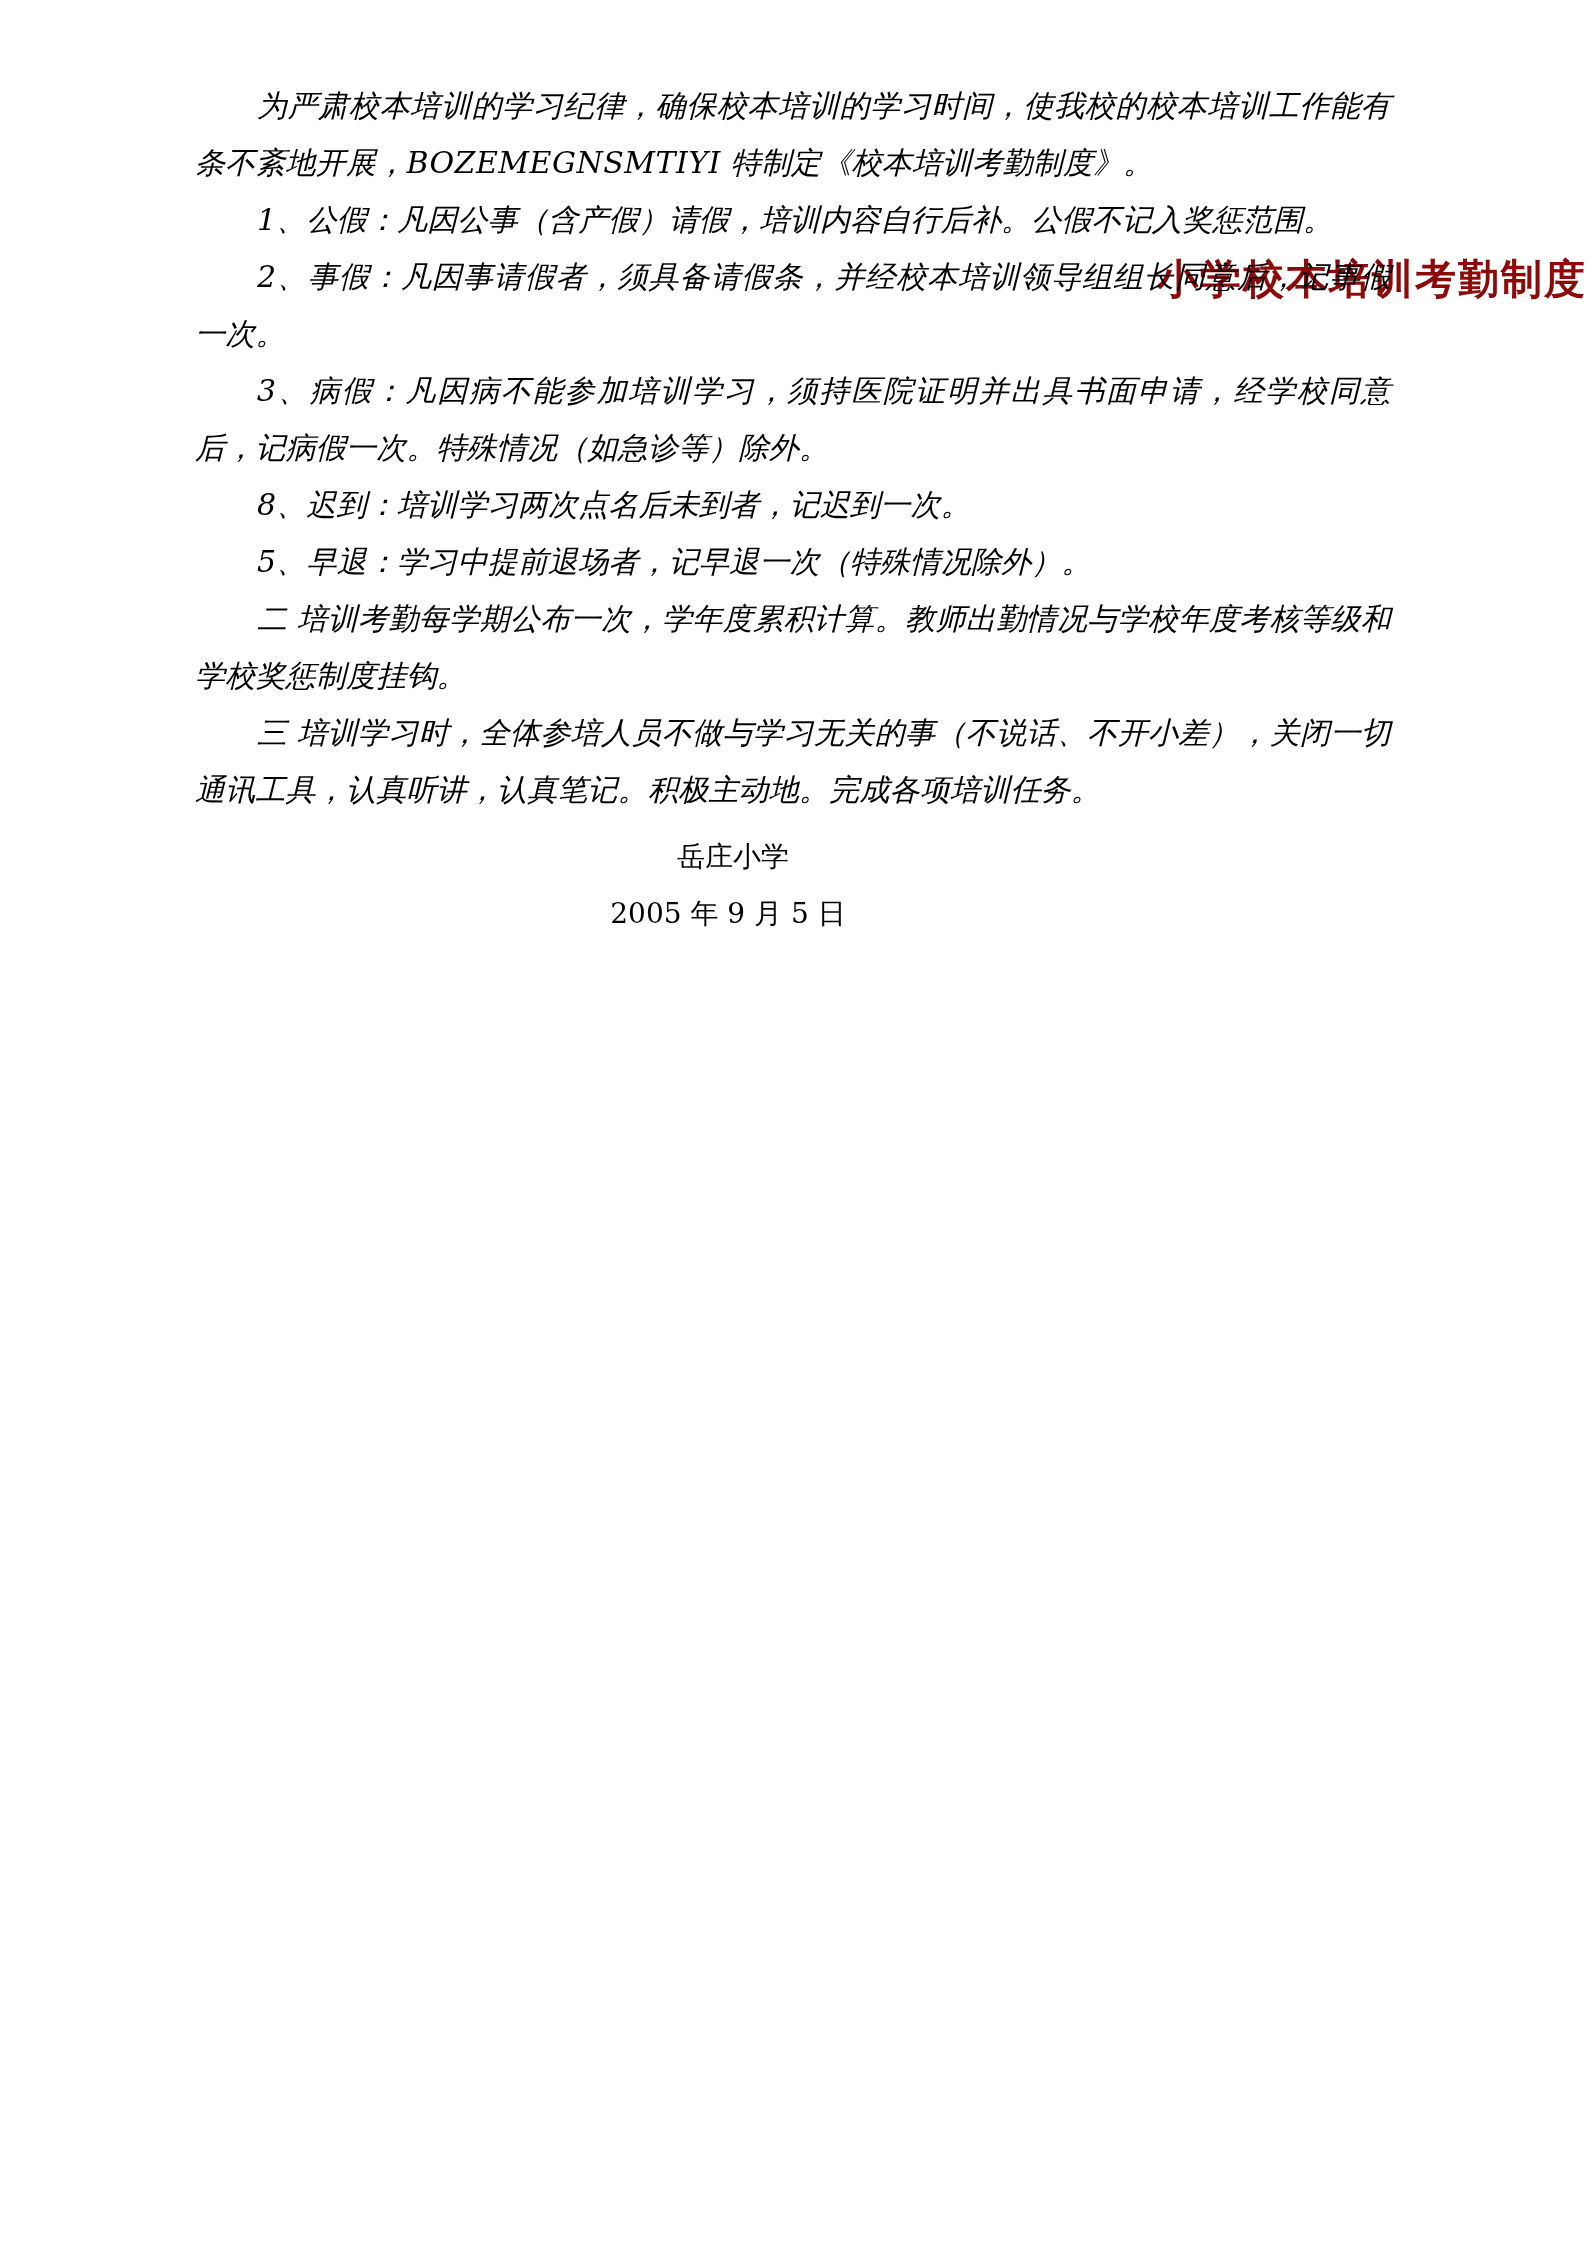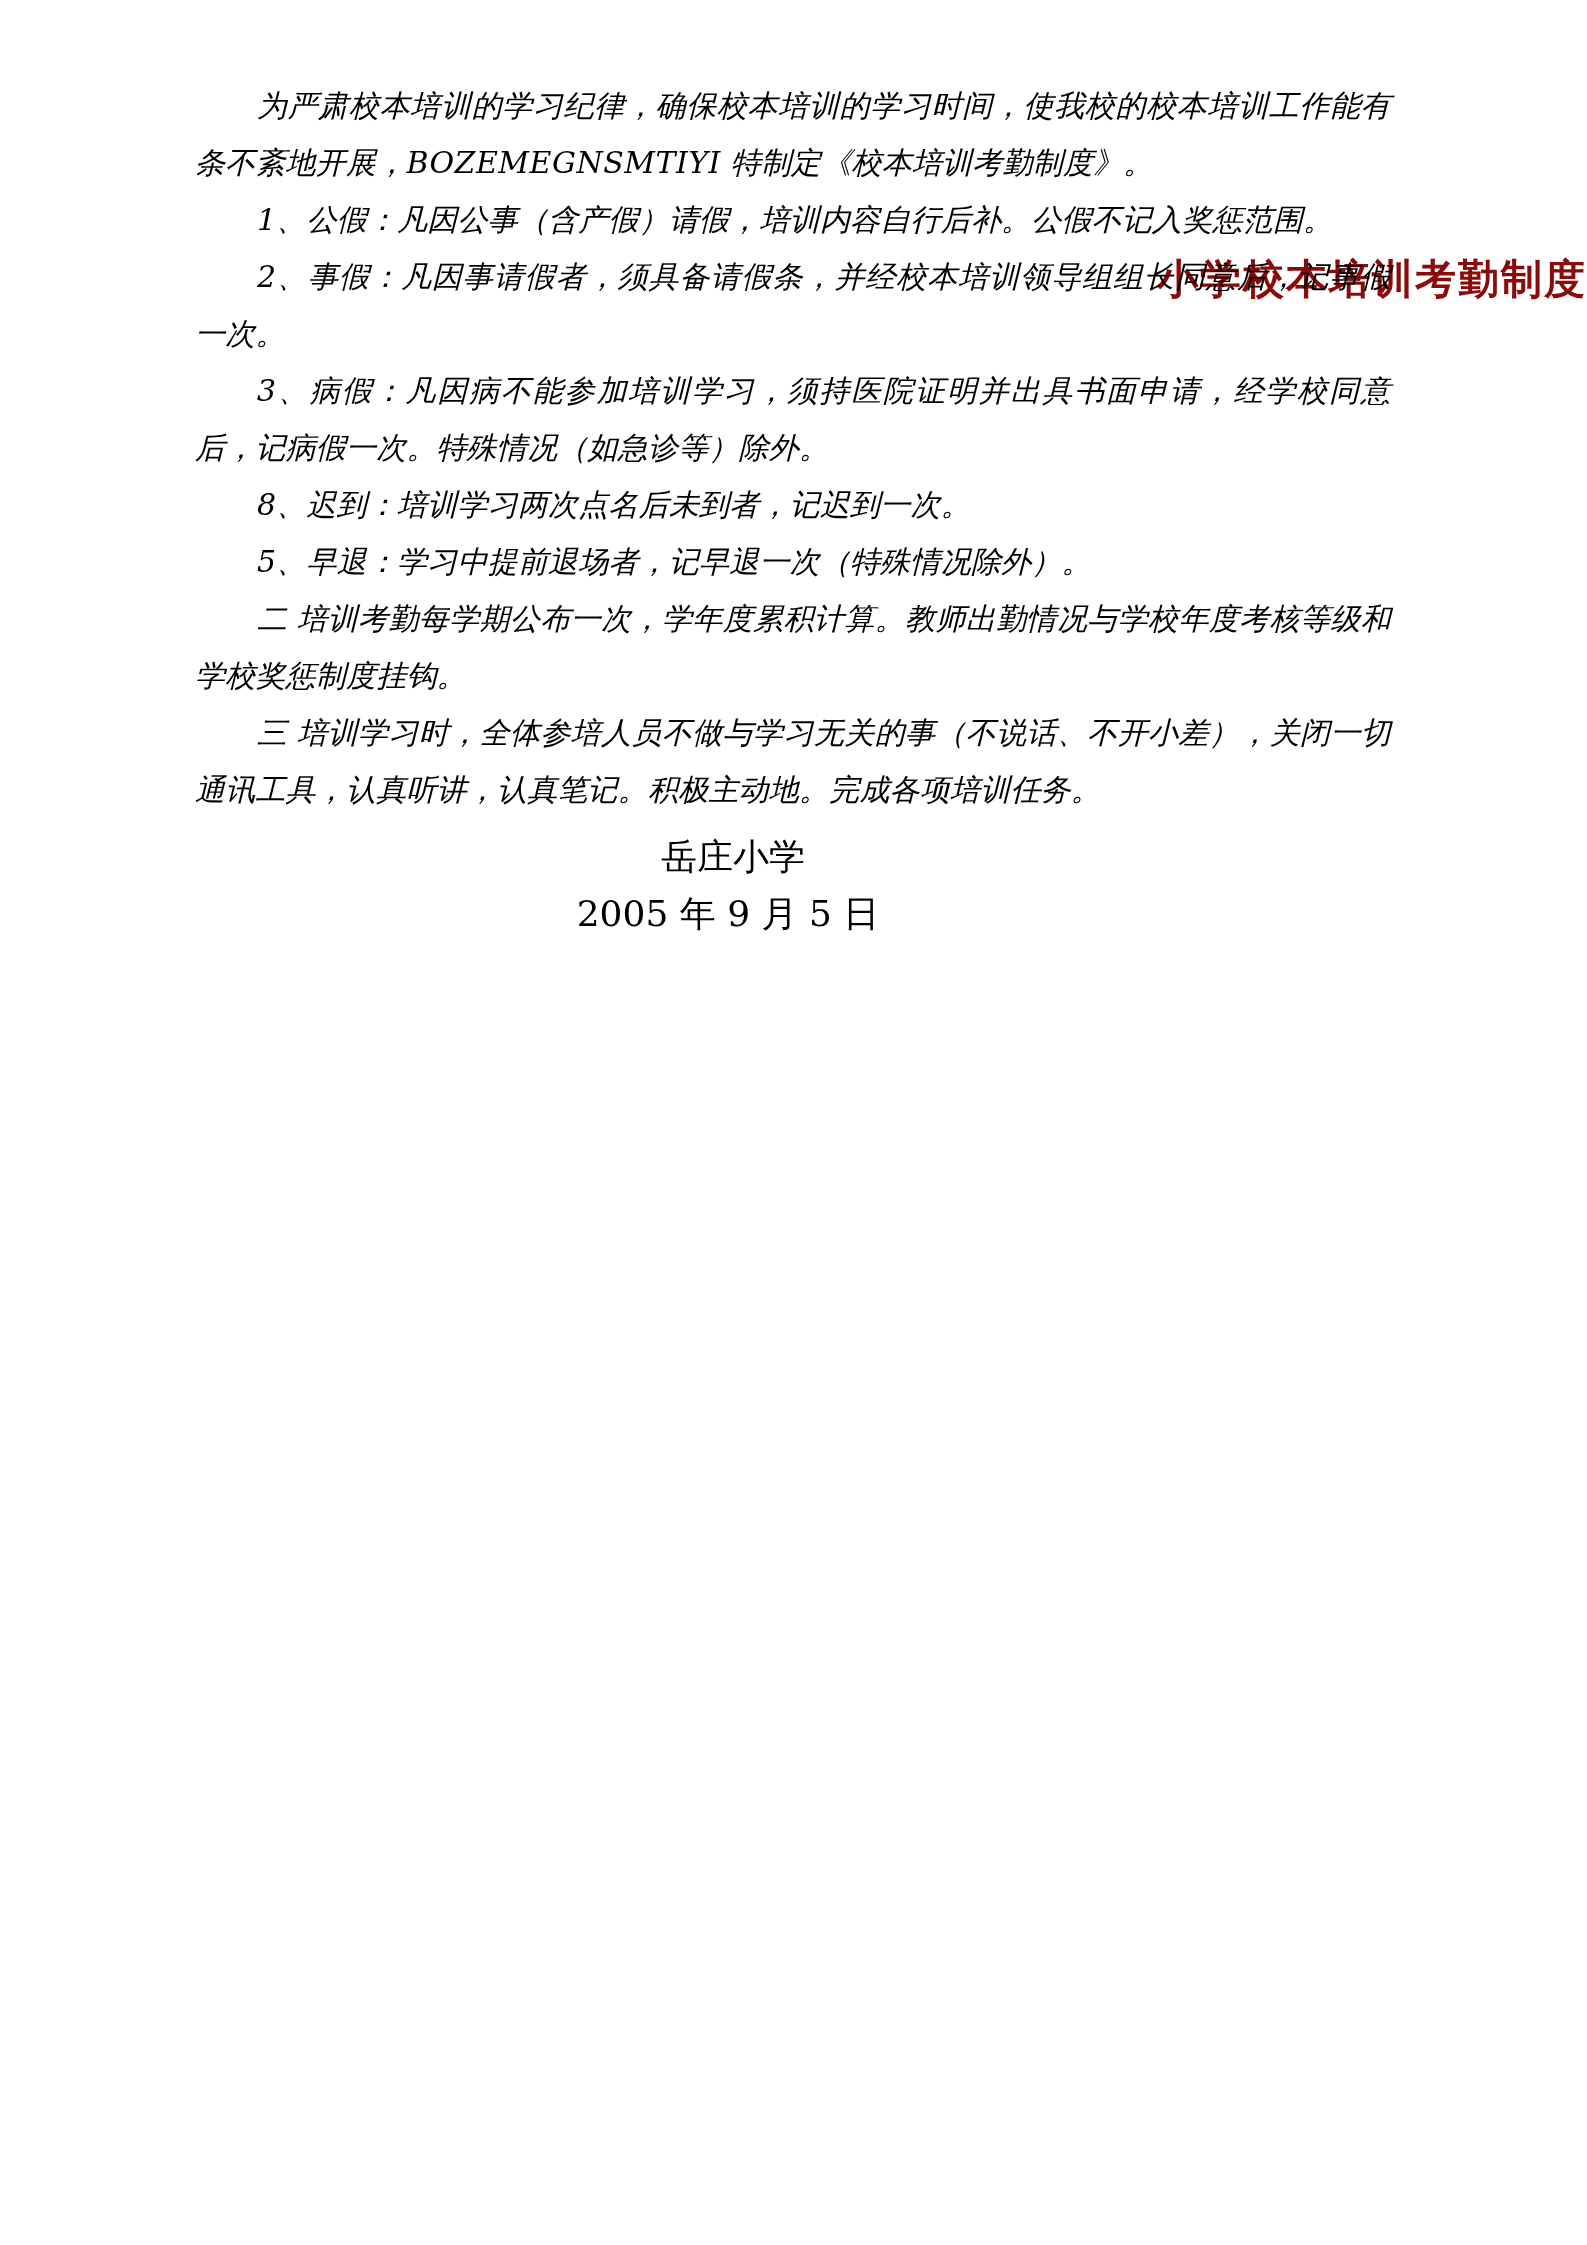--- a/index.html
+++ b/index.html
@@ -53,21 +53,21 @@
   }
   .para.first {
     margin-top: 77px;
   }
   .latin {
     font-family: "DejaVu Serif", "Liberation Serif", serif;
     letter-spacing: 0.5px;
   }
   .sign-block {
     margin-top: 10px;
-    font-size: 36px;
+    font-size: 28px;
     line-height: 57px;
   }
   .sign-org {
     text-align: center;
     padding-right: 120px;
   }
   .sign-date {
     text-align: center;
     padding-right: 130px;
   }

